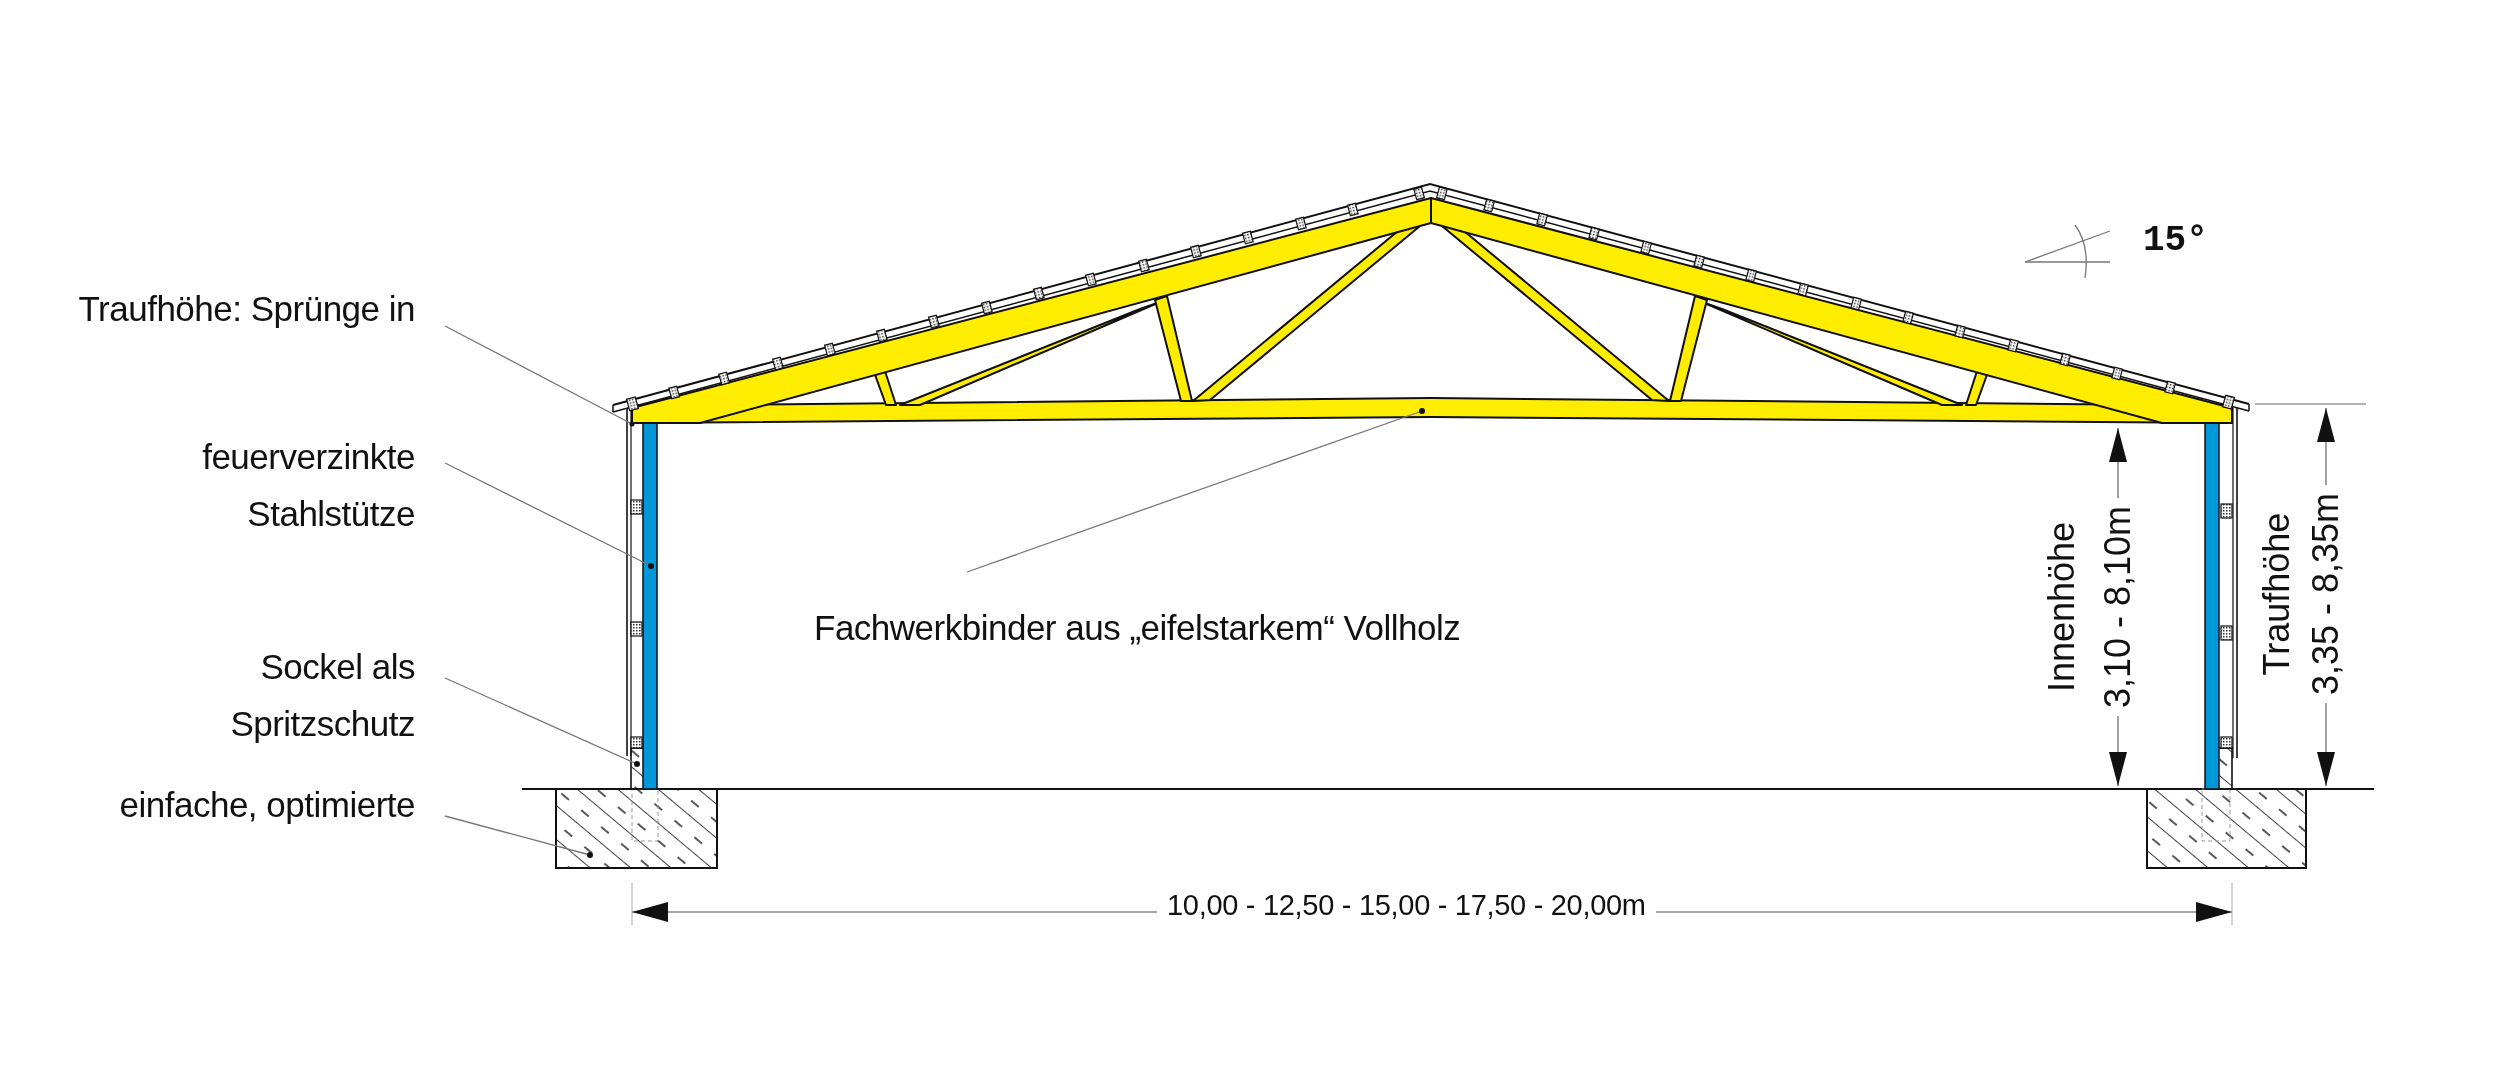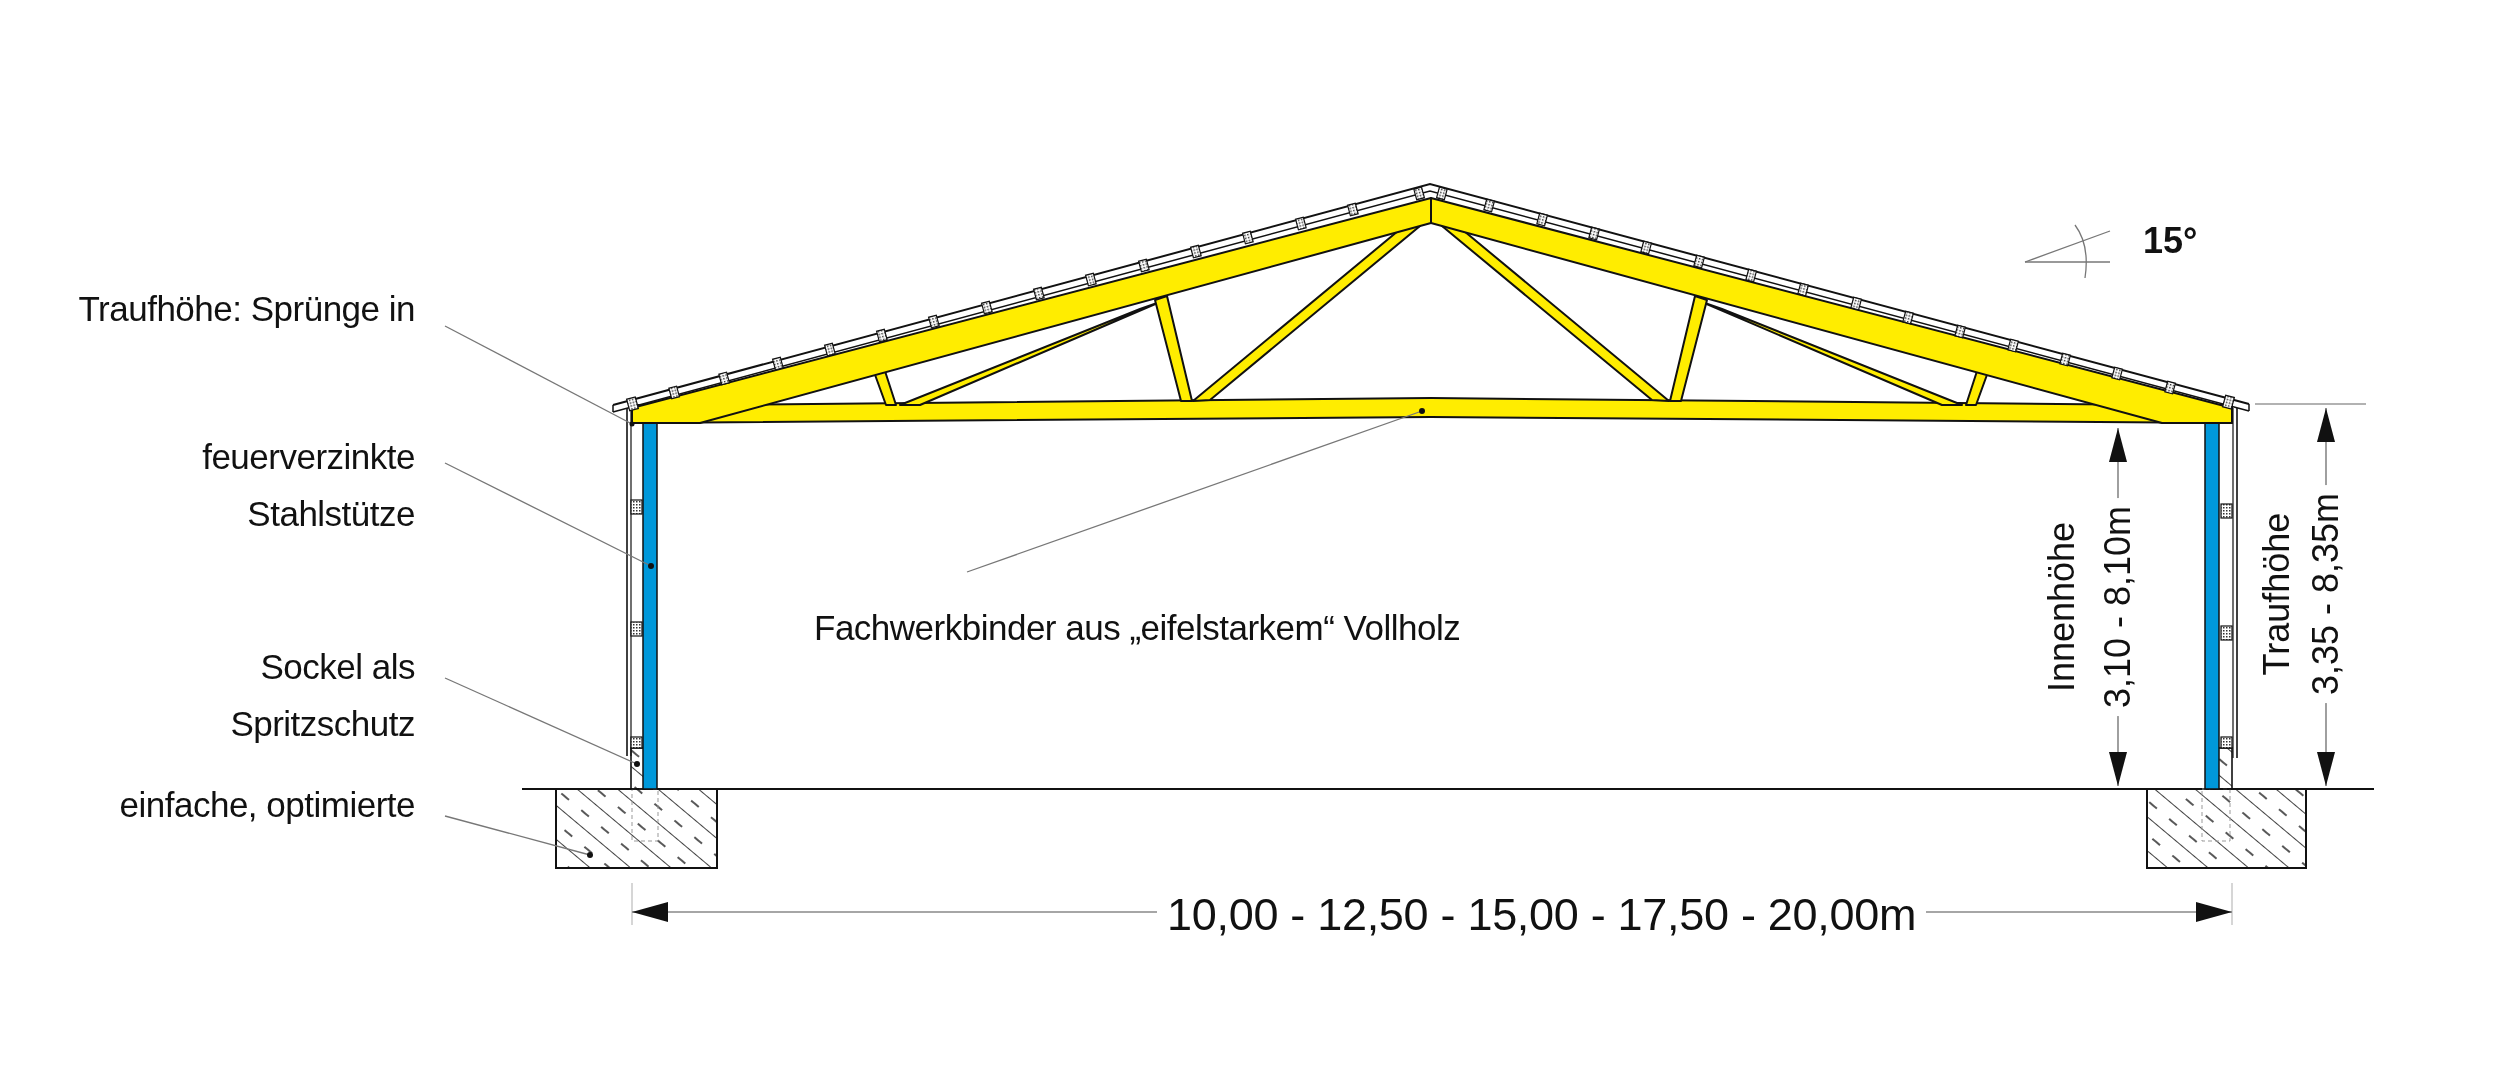--- a/index.html
+++ b/index.html
@@ -1,21 +1,21 @@
 <!DOCTYPE html>
 <html><head>
 <meta charset="utf-8">
 <style>
   html, body { margin: 0; padding: 0; background: #ffffff; }
   body { width: 2500px; height: 1070px; position: relative; overflow: hidden; font-family: "Liberation Sans", "DejaVu Sans", sans-serif; }
   #drawing { position: absolute; left: 0; top: 0; width: 2500px; height: 1070px; }
   .lbl { position: absolute; color: #111; font-size: 35px; line-height: 57px; text-align: right; white-space: nowrap; font-family: "Liberation Sans", sans-serif; letter-spacing: -0.5px; margin-left: 28px; }
   .lbl span { display: block; }
   .center-lbl { position: absolute; font-size: 35px; color: #111; white-space: nowrap; letter-spacing: -0.5px; font-family: "Liberation Sans", sans-serif; margin-top: 12px; }
-  .dim-lbl { position: absolute; font-size: 45px; color: #111; white-space: nowrap; background: #fff; padding: 0 10px; font-family: "Liberation Sans", sans-serif; letter-spacing: -0.3px; }
+  .dim-lbl { position: absolute; font-size: 29px; color: #111; white-space: nowrap; background: #fff; padding: 0 10px; font-family: "Liberation Sans", sans-serif; letter-spacing: -0.3px; }
   .angle-lbl { position: absolute; font-size: 36px; font-weight: bold; color: #111; font-family: "Liberation Sans", sans-serif; }
   .vtext { position: absolute; transform-origin: center center; transform: translate(-50%, -50%) rotate(-90deg); font-size: 36px; color: #111; white-space: nowrap; background: #fff; padding: 0 8px; font-family: "Liberation Sans", sans-serif; line-height: 40px; }
 </style>
 </head>
 <body>
 
 <svg id="drawing" viewBox="0 0 2500 1070" xmlns="http://www.w3.org/2000/svg">
   <defs>
     <pattern id="hatch" patternUnits="userSpaceOnUse" width="26" height="26" patternTransform="rotate(-50)">
       <line x1="0" y1="0" x2="0" y2="26" stroke="#111" stroke-width="1.6"></line>
@@ -180,20 +180,20 @@
 <div class="lbl" style="right:2085px; top:638px;">
   <span>Sockel als</span>
   <span>Spritzschutz</span>
 </div>
 <div class="lbl" style="right:2085px; top:776px;">
   <span>einfache, optimierte</span>
 </div>
 
 <div class="center-lbl" style="left:814px; top:596px;">Fachwerkbinder aus „eifelstarkem“ Vollholz</div>
 
-<div class="angle-lbl" style="left:2143px; top:220px;">15°</div>
+<div class="angle-lbl" style="left:2143px; top:220px;font-family:Liberation Mono, monospace;">15°</div>
 
 <div class="dim-lbl" style="left:1157px; top:889px;">10,00 - 12,50 - 15,00 - 17,50 - 20,00m</div>
 
 <div class="vtext" style="left:2062px; top:607px; background:transparent;">Innenhöhe</div>
 <div class="vtext" style="left:2118px; top:607px;">3,10 - 8,10m</div>
 <div class="vtext" style="left:2277px; top:594px; background:transparent;">Traufhöhe</div>
 <div class="vtext" style="left:2326px; top:594px;">3,35 - 8,35m</div>
 
 </body></html>

